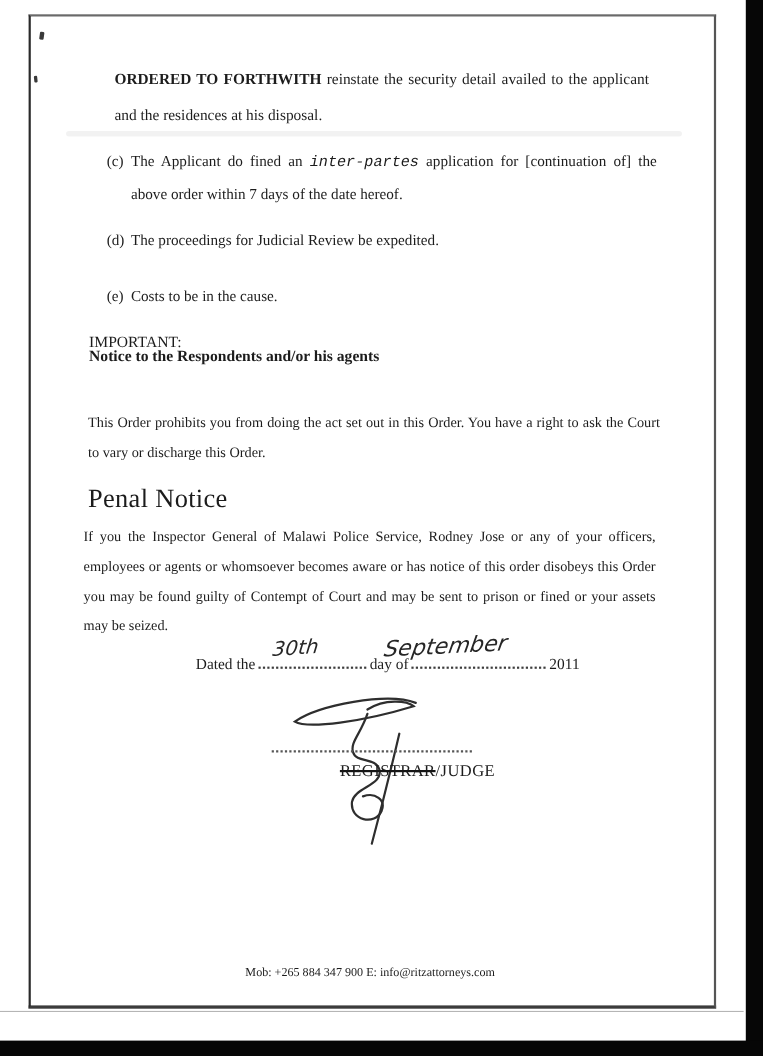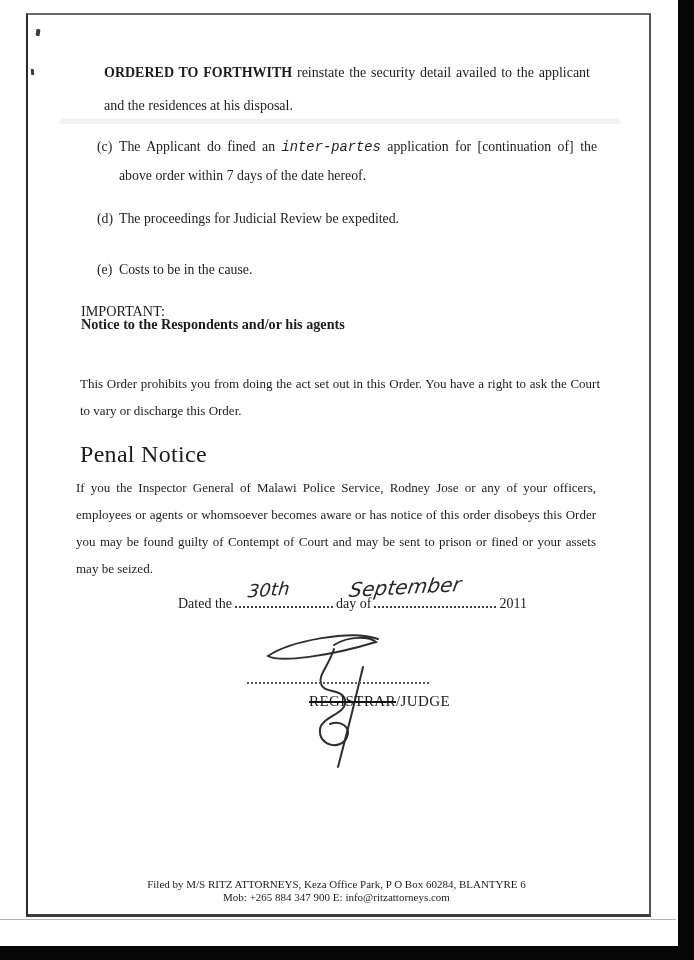--- a/index.html
+++ b/index.html
@@ -118,17 +118,16 @@
     <path d="M104,24 C98,42 88,50 91,59 C94,69 112,63 115,75 C118,89 92,91 90,104 C88,121 111,126 117,112 C121,102 111,95 100,99"></path>
     <path d="M133,42 C126,72 116,112 108,142"></path>
   </g>
 </svg>
 <div class="abs sig-dotline"></div>
 <div class="abs sig-title">
   <span class="struck">REGISTRAR</span><span>/JUDGE</span>
 </div>
 
 <div class="abs footer">
-  <div>Filed by M/S RITZ ATTORNEYS, Keza Office Park, P O Box 60284, BLANTYRE 6</div>
   <div>
     <span>Mob: +265 884 347 900 E: </span><span class="footer-email">info@ritzattorneys.com</span>
   </div>
 </div>
 
 </body></html>

